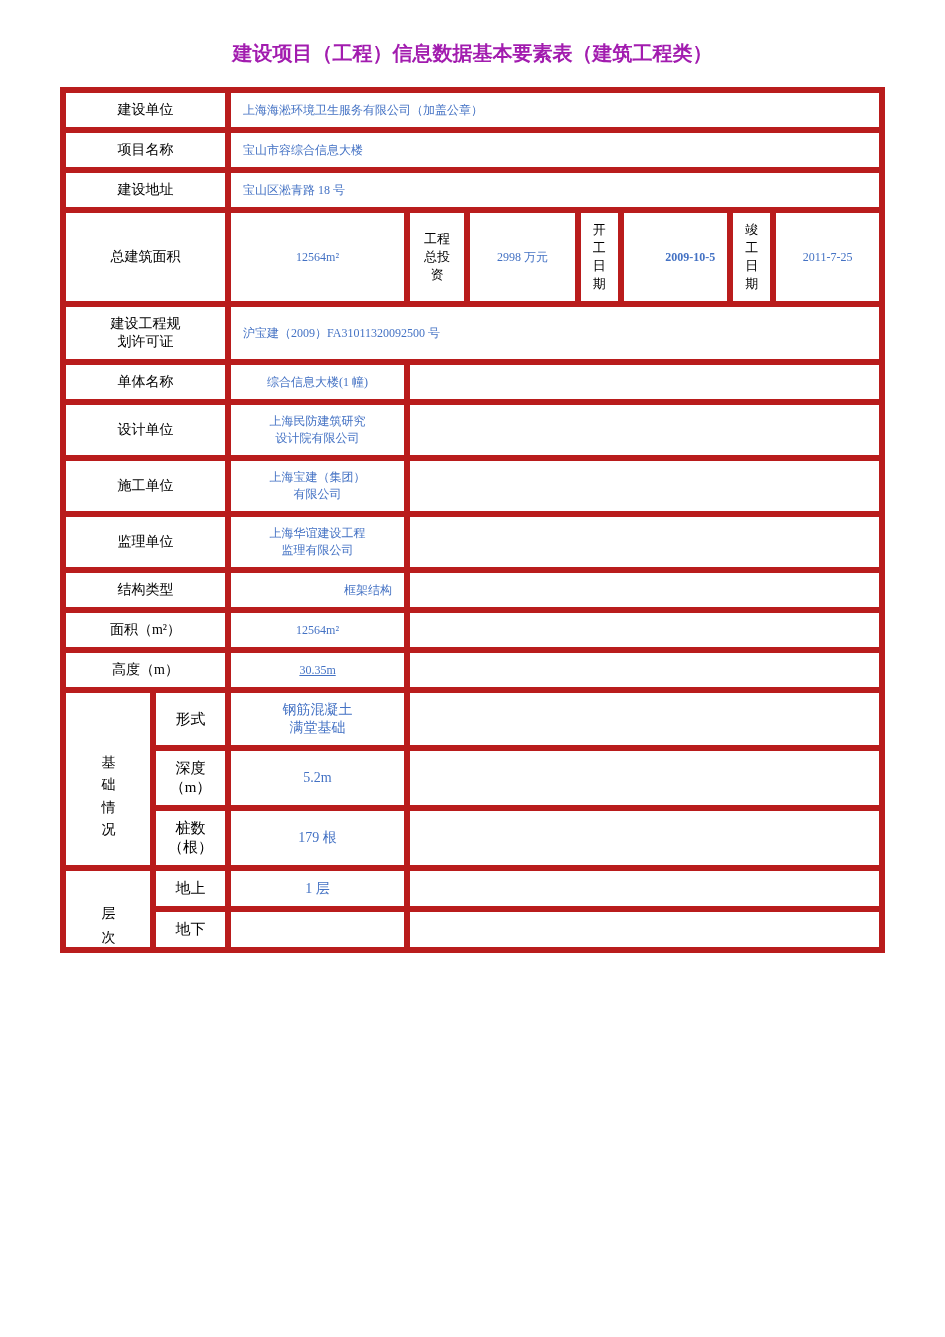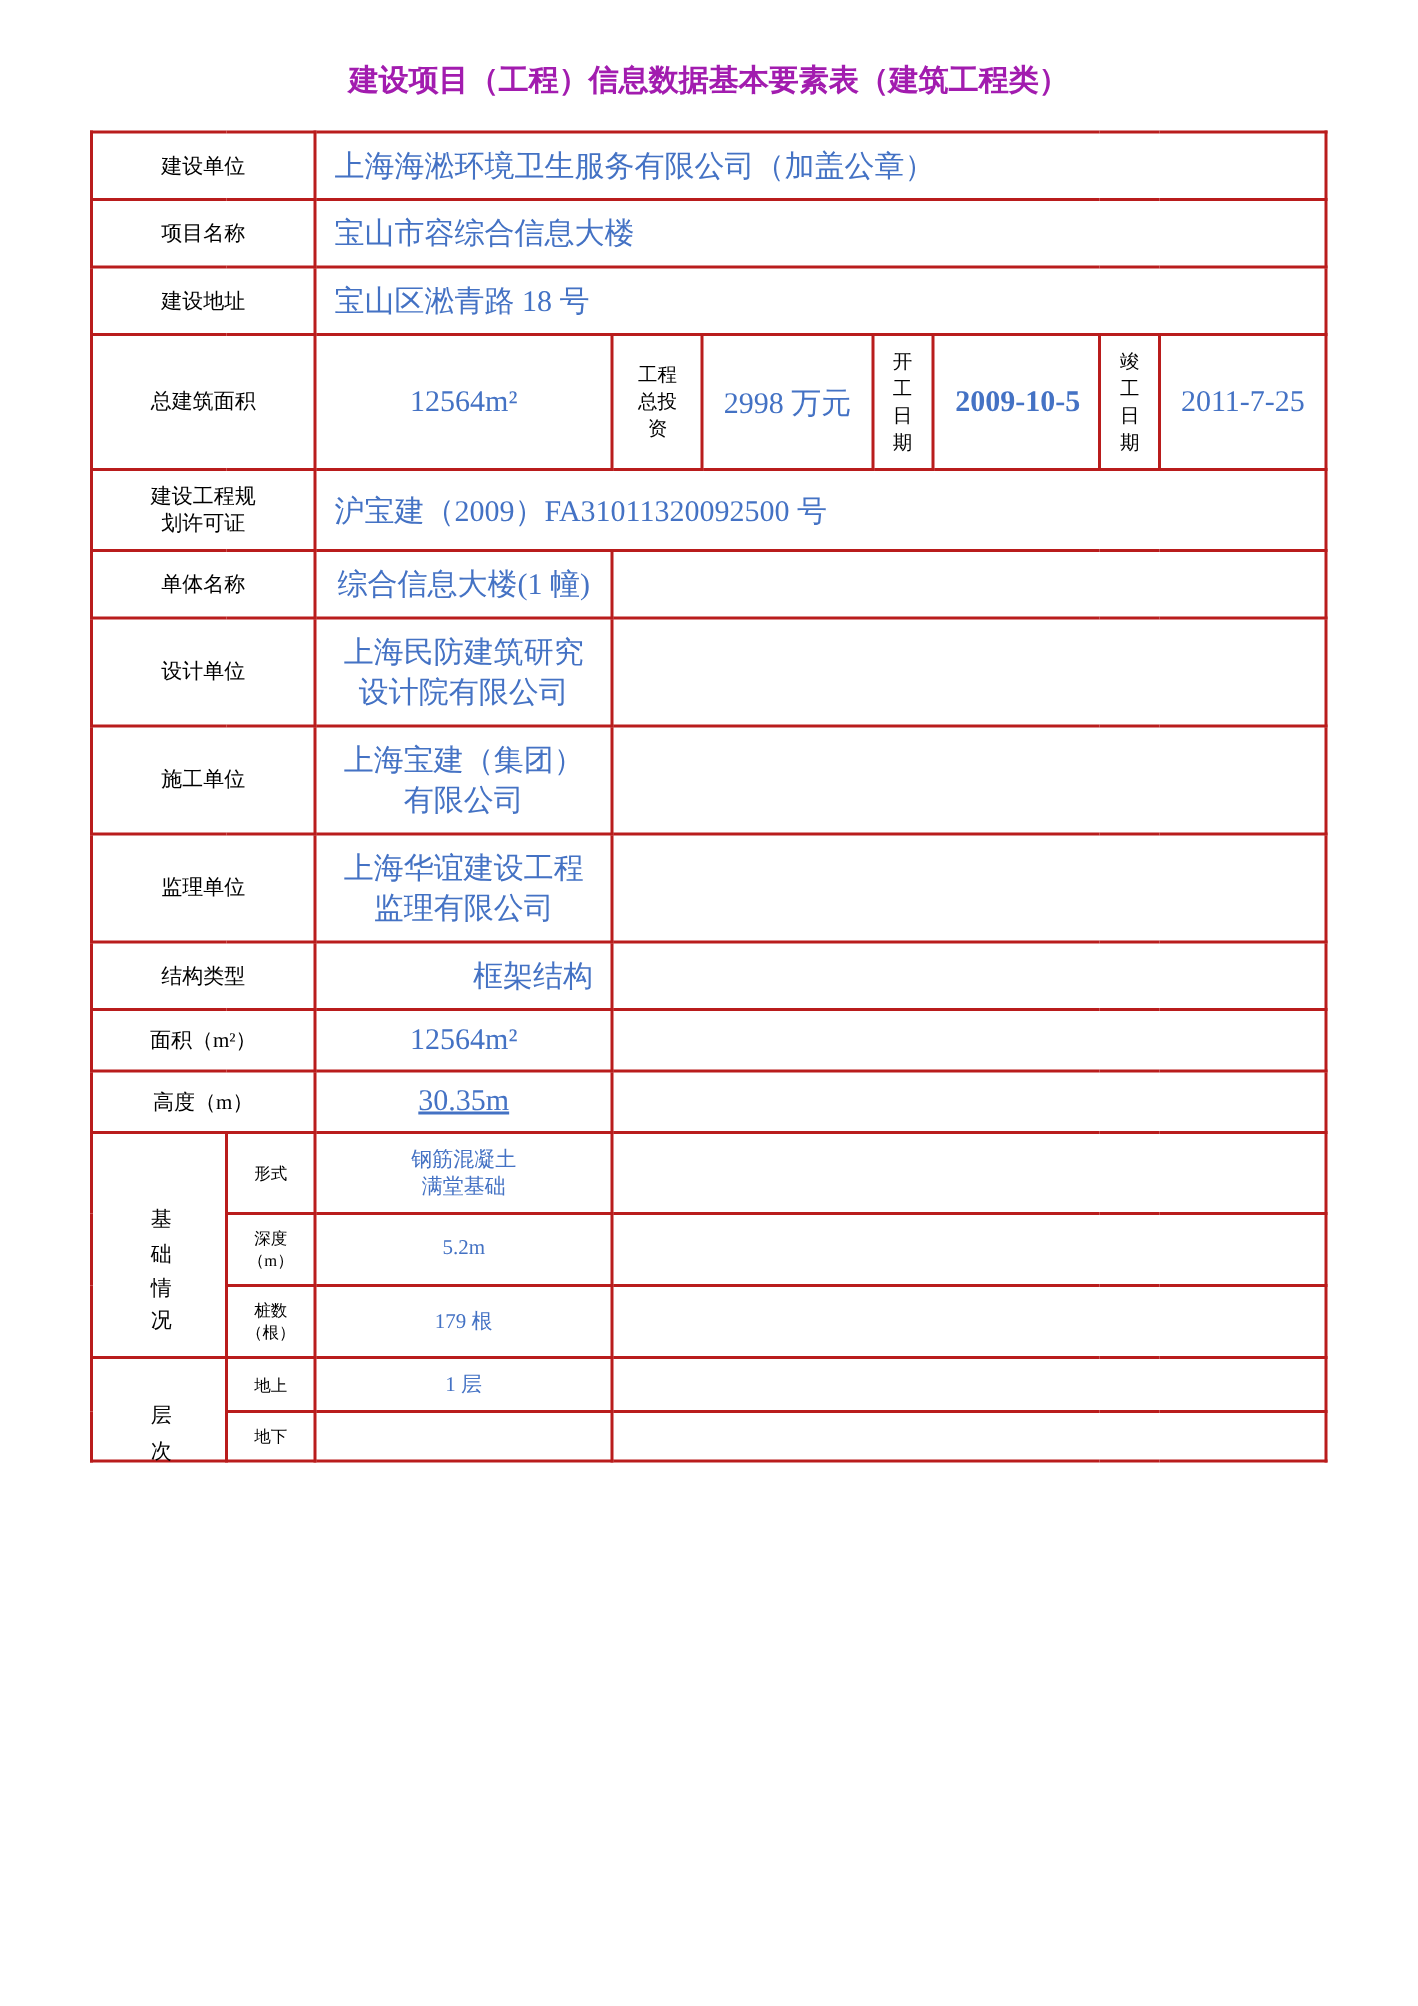--- a/index.html
+++ b/index.html
@@ -22,42 +22,42 @@
       font-weight: bold;
       margin-bottom: 20px;
       color: #a21caf;
     }
     .main-table {
       width: 100%;
       border-collapse: collapse;
       border: 1.5px solid #4472c4;
     }
     .main-table td, .main-table th {
-      border: 2px solid #b91c1c;
+      border: 6px solid #b91c1c;
       padding: 8px 12px;
       vertical-align: middle;
     }
     .label-cell {
       background-color: #fff;
       color: #000;
       text-align: center;
       white-space: nowrap;
       font-size: 14px;
       width: 90px;
     }
     .value-cell {
       color: #4472c4;
-      font-size: 20px;
+      font-size: 12px;
     }
     .sub-label-cell {
       background-color: #fff;
       color: #000;
       text-align: center;
       white-space: nowrap;
-      font-size: 11px;
+      font-size: 15px;
       width: 50px;
     }
     .sub-value-cell {
       color: #4472c4;
       text-align: center;
       font-size: 14px;
     }
     .header-sub-cell {
       text-align: center;
       font-size: 13px;

